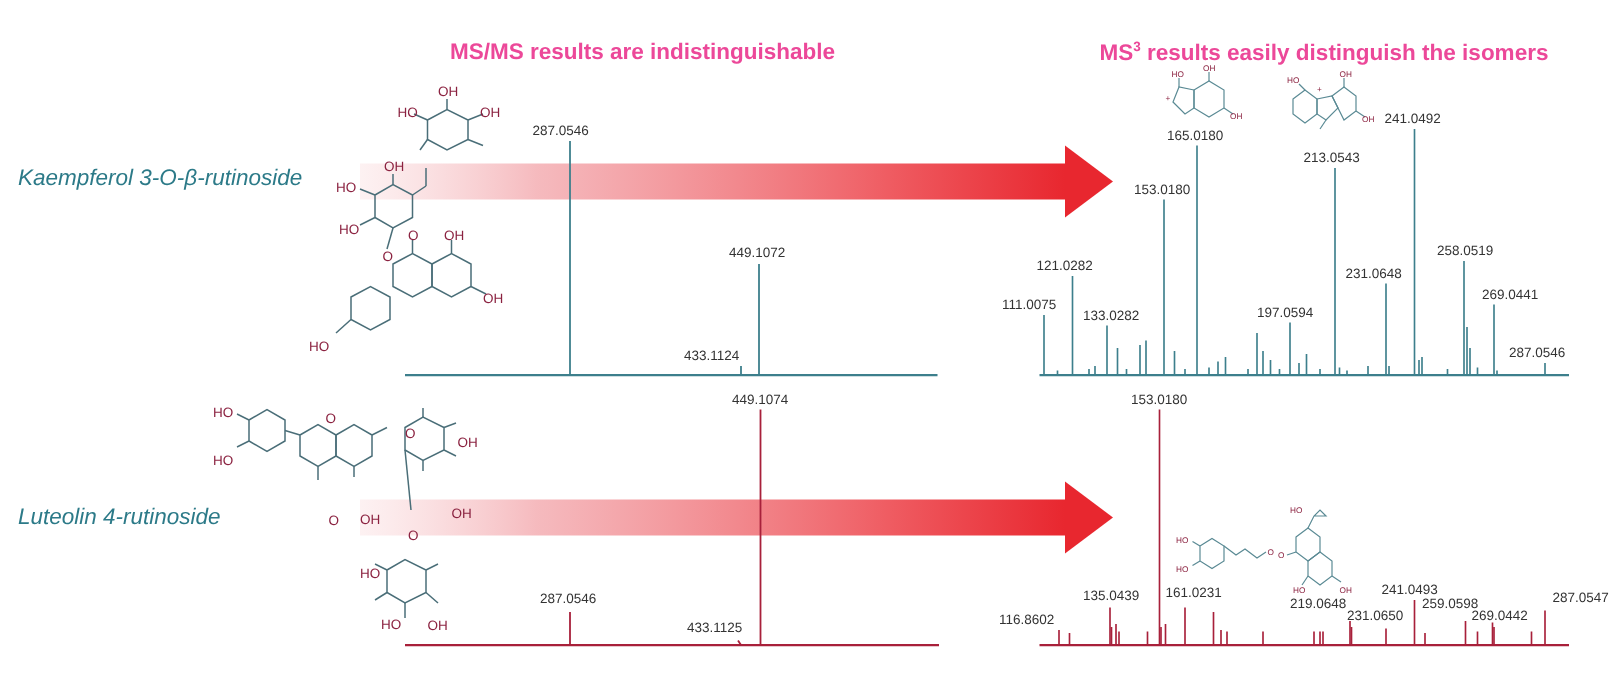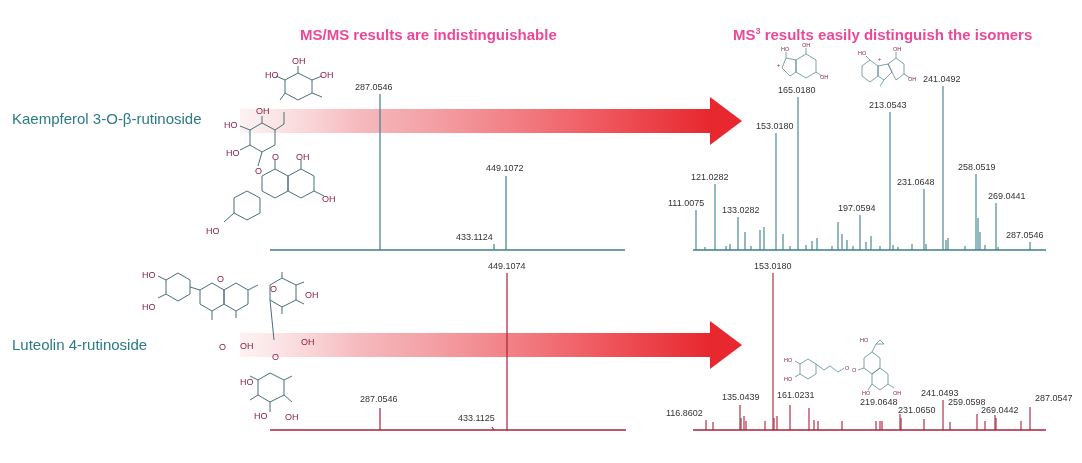--- a/index.html
+++ b/index.html
@@ -1,20 +1,20 @@
 <!DOCTYPE html>
 <html><head>
 <meta charset="utf-8">
 <style>
   html, body { margin: 0; padding: 0; background: #ffffff; }
   body { width: 1082px; height: 463px; position: relative; overflow: hidden;
          font-family: "Liberation Sans", sans-serif; }
   .heading { position: absolute; top: 26px; font-weight: bold; font-size: 15px;
              color: #ec4899; white-space: nowrap; }
-  .compound { position: absolute; font-size: 15px; color: #2c7a88; white-space: nowrap; }
+  .compound { position: absolute; font-size: 15px; color: #2c7a88; white-space: nowrap; font-style: italic; }
   svg { position: absolute; left: 0; top: 0; }
   .peak-label { font-family: "Liberation Sans", sans-serif; font-size: 9px; fill: #333; }
   .mol-text { font-family: "Liberation Sans", sans-serif; font-size: 9px; fill: #8b2240; }
   .mol-small { font-family: "Liberation Sans", sans-serif; font-size: 5.5px; fill: #8b2240; }
 </style>
 </head>
 <body>
 
 <div class="heading" style="left:300px;">MS/MS results are indistinguishable</div>
 <div class="heading" style="left:733px;"><span>MS</span><sup style="font-size:9px;">3</sup><span> results easily distinguish the isomers</span></div>

